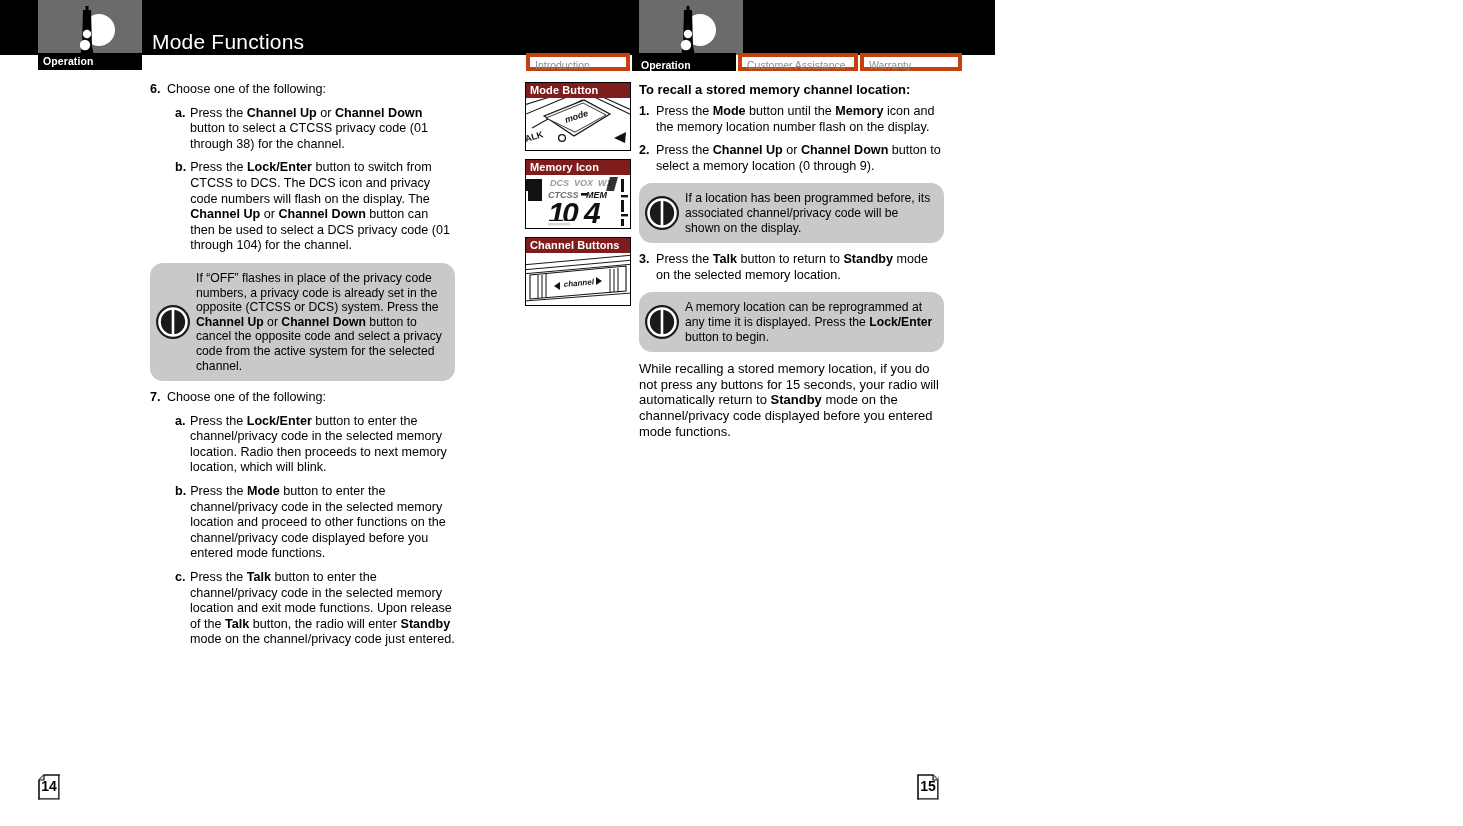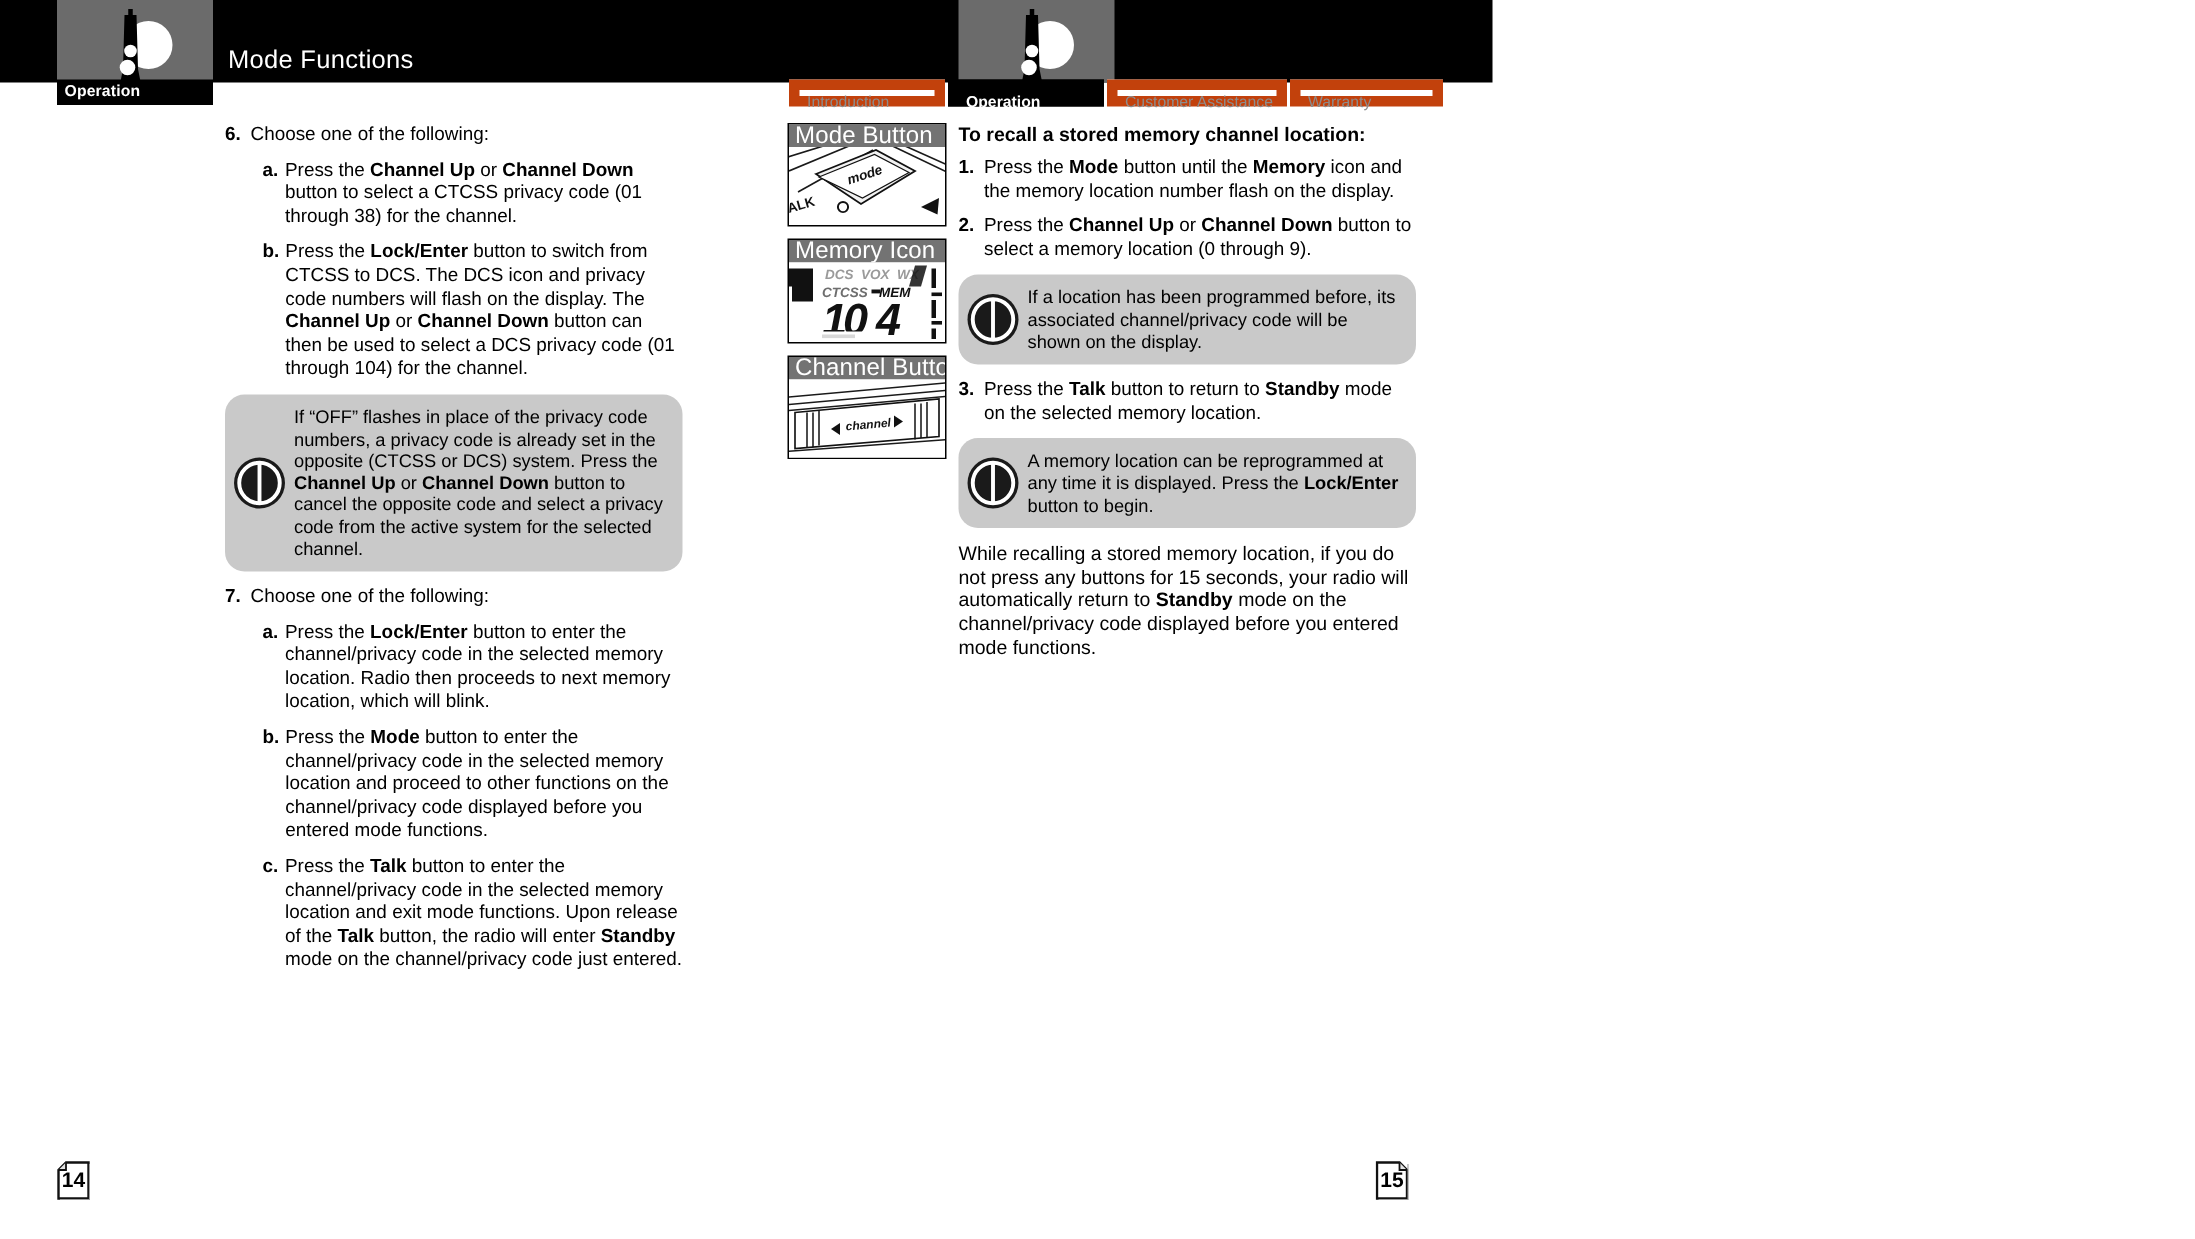--- a/index.html
+++ b/index.html
@@ -59,39 +59,39 @@
     letter-spacing: 0.1px;
     box-sizing: border-box;
     z-index: 4;
   }
   .logo-tab.left { left: 38px; top: 53px; width: 104px; }
 
   .page-title {
     position: absolute;
     left: 152px;
     top: 30px;
-    font-size: 17px;
+    font-size: 21px;
     font-weight: normal;
     color: #ffffff;
     letter-spacing: 0.2px;
     white-space: nowrap;
   }
 
   
   .tabnav {
     position: absolute;
     left: 526px;
     top: 53px;
     height: 18px;
     display: flex;
   }
   .tab {
     height: 18px;
     box-sizing: border-box;
-    border: 7px solid #c2410c;
+    border: 4px solid #c2410c;
     font-size: 10.5px;
     line-height: 16px;
     color: #8d8d8d;
     padding-left: 5px;
     background: #ffffff;
     white-space: nowrap;
     margin-right: 2px;
   }
   .tab.active {
     background: #000000;
@@ -187,24 +187,24 @@
 
   
   .figure {
     width: 106px;
     margin-bottom: 8px;
     border: 1px solid #000000;
     box-sizing: border-box;
     background: #ffffff;
   }
   .figure-cap {
-    background: #737373;
+    background: #7f1d1d;
     color: #ffffff;
-    font-size: 16px;
-    font-weight: normal;
+    font-size: 11px;
+    font-weight: bold;
     line-height: 15px;
     height: 15px;
     padding-left: 4px;
     letter-spacing: 0.1px;
     white-space: nowrap;
     overflow: hidden;
   }
   .figure-art {
     height: 52px;
     position: relative;

